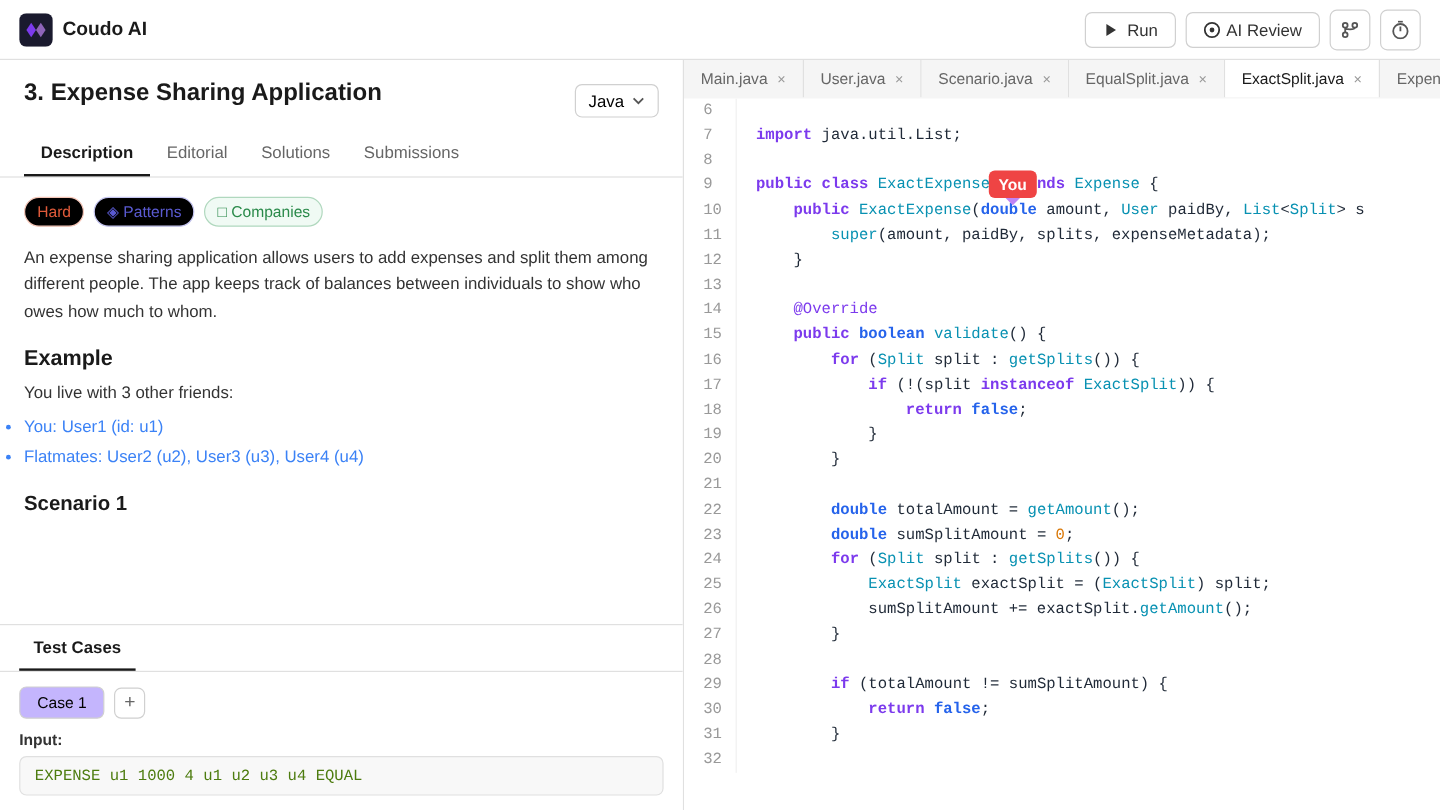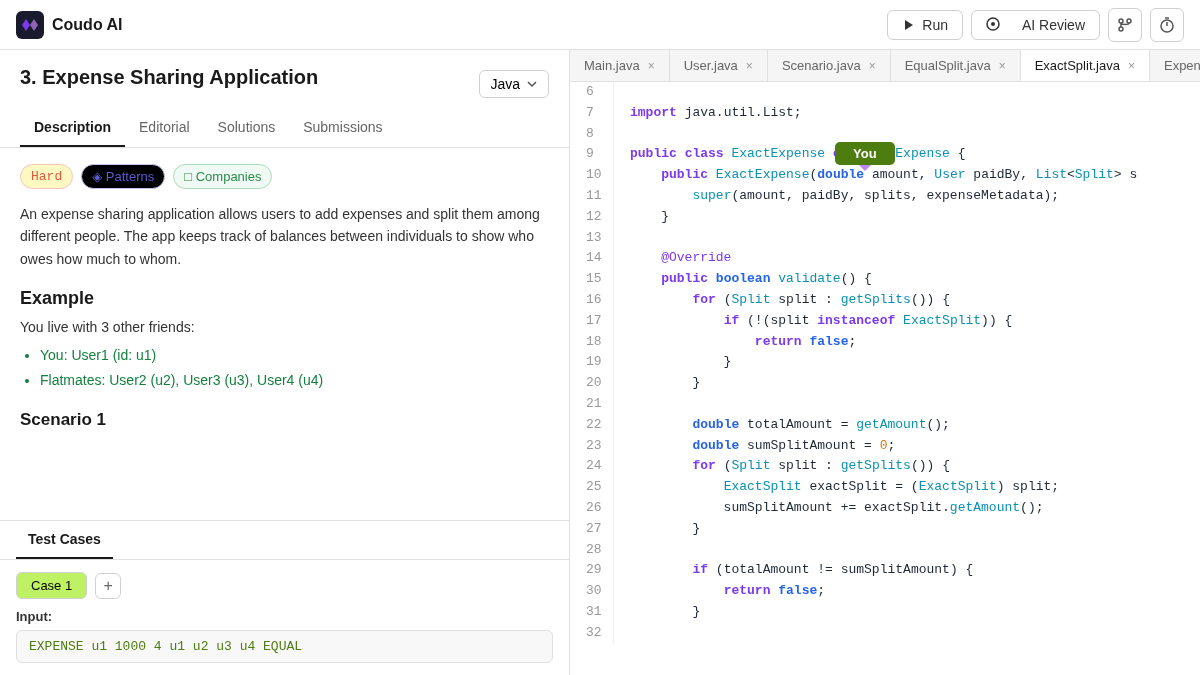--- a/index.html
+++ b/index.html
@@ -5,73 +5,73 @@
     * { box-sizing: border-box; margin: 0; padding: 0; }
     body { font-family: -apple-system, BlinkMacSystemFont, 'Segoe UI', sans-serif; background: #f0f0f0; display: flex; flex-direction: column; height: 675px; overflow: hidden; }
 
     
     .top-bar { display: flex; align-items: center; justify-content: space-between; background: #fff; border-bottom: 1px solid #e0e0e0; padding: 0 16px; height: 50px; flex-shrink: 0; }
     .logo-area { display: flex; align-items: center; gap: 8px; }
     .logo-icon { width: 28px; height: 28px; }
     .logo-text { font-size: 16px; font-weight: 600; color: #1a1a1a; }
     .top-actions { display: flex; align-items: center; gap: 8px; }
     .btn-run { display: flex; align-items: center; gap: 6px; background: #fff; border: 1.5px solid #d0d0d0; border-radius: 6px; padding: 6px 14px; cursor: pointer; font-size: 14px; color: #333; }
-    .btn-ai-review { display: flex; gap: 22px; background: #fff; border: 1.5px solid #d0d0d0; border-radius: 6px; padding: 6px 14px; cursor: pointer; font-size: 14px; color: #333; }
+    .btn-ai-review { display: flex; align-items: center; gap: 5px; background: #fff; border: 1.5px solid #d0d0d0; border-radius: 6px; padding: 6px 14px; cursor: pointer; font-size: 14px; color: #333; }
     .btn-icon { display: flex; align-items: center; justify-content: center; width: 34px; height: 34px; background: #fff; border: 1.5px solid #d0d0d0; border-radius: 6px; cursor: pointer; }
 
     
     .main { display: flex; flex: 1; overflow: hidden; }
 
     
     .left-panel { width: 570px; flex-shrink: 0; background: #fff; border-right: 1px solid #e0e0e0; display: flex; flex-direction: column; overflow: hidden; }
     .problem-title { font-size: 20px; font-weight: 700; color: #1a1a1a; margin-bottom: 12px; }
     .lang-select { display: flex; align-items: center; border: 1.5px solid #d0d0d0; border-radius: 6px; padding: 5px 10px; background: #fff; cursor: pointer; font-size: 14px; gap: 6px; }
     .problem-header-row { display: flex; align-items: center; justify-content: space-between; padding: 16px 20px 0; }
     .tabs-row { display: flex; border-bottom: 1px solid #e0e0e0; padding: 0 20px; margin-top: 8px; }
     .tab { padding: 10px 14px; font-size: 14px; color: #666; cursor: pointer; border-bottom: 2px solid transparent; }
     .tab.active { color: #1a1a1a; font-weight: 600; border-bottom: 2px solid #1a1a1a; }
     .problem-body { padding: 16px 20px; flex: 1; overflow-y: auto; }
     .tags { display: flex; gap: 8px; margin-bottom: 14px; }
     .tag { display: flex; align-items: center; gap: 4px; padding: 4px 10px; border-radius: 20px; font-size: 13px; border: 1.5px solid; }
-    .tag-hard { color: #e05a3a; border-color: #f5c6b8; background: #fef9c3; font-family: Liberation Mono, monospace; }
+    .tag-hard { color: #e05a3a; border-color: #f5c6b8; background: #000000; }
     .tag-patterns { color: #5a5ad1; border-color: #c5c5f0; background: #000000; }
     .tag-companies { color: #2a8a4a; border-color: #b0d8be; background: #f0faf4; }
     .problem-desc { font-size: 14px; color: #333; line-height: 1.6; margin-bottom: 18px; }
     .example-heading { font-size: 18px; font-weight: 700; margin-bottom: 10px; color: #1a1a1a; }
     .example-text { font-size: 14px; color: #333; margin-bottom: 8px; }
-    .bullet-list { margin-left: 20px; font-size: 14px; color: #15803d; line-height: 1.8; }
+    .bullet-list { font-size: 14px; color: #3b82f6; line-height: 1.8; }
     .scenario-heading { font-size: 17px; font-weight: 700; margin-top: 16px; color: #1a1a1a; }
 
     
     .test-panel { border-top: 1px solid #e0e0e0; background: #fff; flex-shrink: 0; }
     .test-tabs { display: flex; border-bottom: 1px solid #e0e0e0; padding: 0 16px; }
     .test-tab { padding: 10px 12px; font-size: 14px; color: #666; cursor: pointer; border-bottom: 2px solid transparent; }
     .test-tab.active { color: #1a1a1a; font-weight: 600; border-bottom: 2px solid #1a1a1a; }
     .test-body { padding: 12px 16px; }
     .case-row { display: flex; align-items: center; gap: 8px; margin-bottom: 10px; }
-    .case-btn { padding: 5px 14px; border: 1.5px solid #d0d0d0; border-radius: 6px; font-size: 13px; background: #bef264; cursor: pointer; }
+    .case-btn { padding: 5px 14px; border: 1.5px solid #d0d0d0; border-radius: 6px; font-size: 13px; background: #c4b5fd; cursor: pointer; }
     .case-add { width: 26px; height: 26px; border: 1.5px solid #d0d0d0; border-radius: 6px; background: #fff; cursor: pointer; display: flex; align-items: center; justify-content: center; font-size: 16px; color: #666; }
     .input-label { font-size: 13px; font-weight: 600; color: #333; margin-bottom: 6px; }
     .input-value { font-size: 13px; color: #4d7c0f; background: #f8f8f8; border: 1px solid #e0e0e0; border-radius: 6px; padding: 8px 12px; font-family: 'Courier New', monospace; }
 
     
     .right-panel { flex: 1; display: flex; flex-direction: column; background: #fff; overflow: hidden; }
     .file-tabs { display: flex; background: #f5f5f5; border-bottom: 1px solid #e0e0e0; overflow-x: auto; flex-shrink: 0; }
     .file-tab { display: flex; align-items: center; gap: 6px; padding: 8px 14px; font-size: 13px; color: #666; cursor: pointer; border-right: 1px solid #e0e0e0; white-space: nowrap; background: #f5f5f5; }
     .file-tab.active { background: #fff; color: #1a1a1a; }
     .file-tab-close { font-size: 12px; color: #999; cursor: pointer; margin-left: 2px; }
     .code-area { flex: 1; overflow: auto; background: #fff; position: relative; }
     .code-editor { display: flex; font-family: 'Courier New', monospace; font-size: 13px; line-height: 1.6; padding: 0; }
     .line-numbers { padding: 0 10px 0 16px; text-align: right; color: #999; user-select: none; min-width: 44px; border-right: 1px solid #f0f0f0; }
     .code-lines { padding: 0 16px; flex: 1; overflow: visible; }
     .line { white-space: pre; height: 20.8px; }
     .line-num { height: 20.8px; display: flex; align-items: center; }
 
     
-    .you-popup { position: absolute; background: #4d7c0f; color: #fff; font-size: 13px; font-weight: 600; padding: 4px 18px; border-radius: 5px; top: 60px; left: 265px; z-index: 10; }
+    .you-popup { position: absolute; background: #ef4444; color: #fff; font-size: 13px; font-weight: 600; padding: 4px 8px; border-radius: 5px; top: 60px; left: 254px; z-index: 10; }
     .you-popup::after { content: ''; position: absolute; bottom: -6px; left: 50%; transform: translateX(-50%); border: 6px solid transparent; border-top-color: #c084f5; border-bottom: 0; }
 
     
     .kw { color: #7c3aed; font-weight: 600; }
     .kw-blue { color: #2563eb; font-weight: 600; }
     .type { color: #0891b2; }
     .fn { color: #0891b2; }
     .num { color: #d97706; }
     .ann { color: #7c3aed; }
     .plain { color: #1f2937; }

